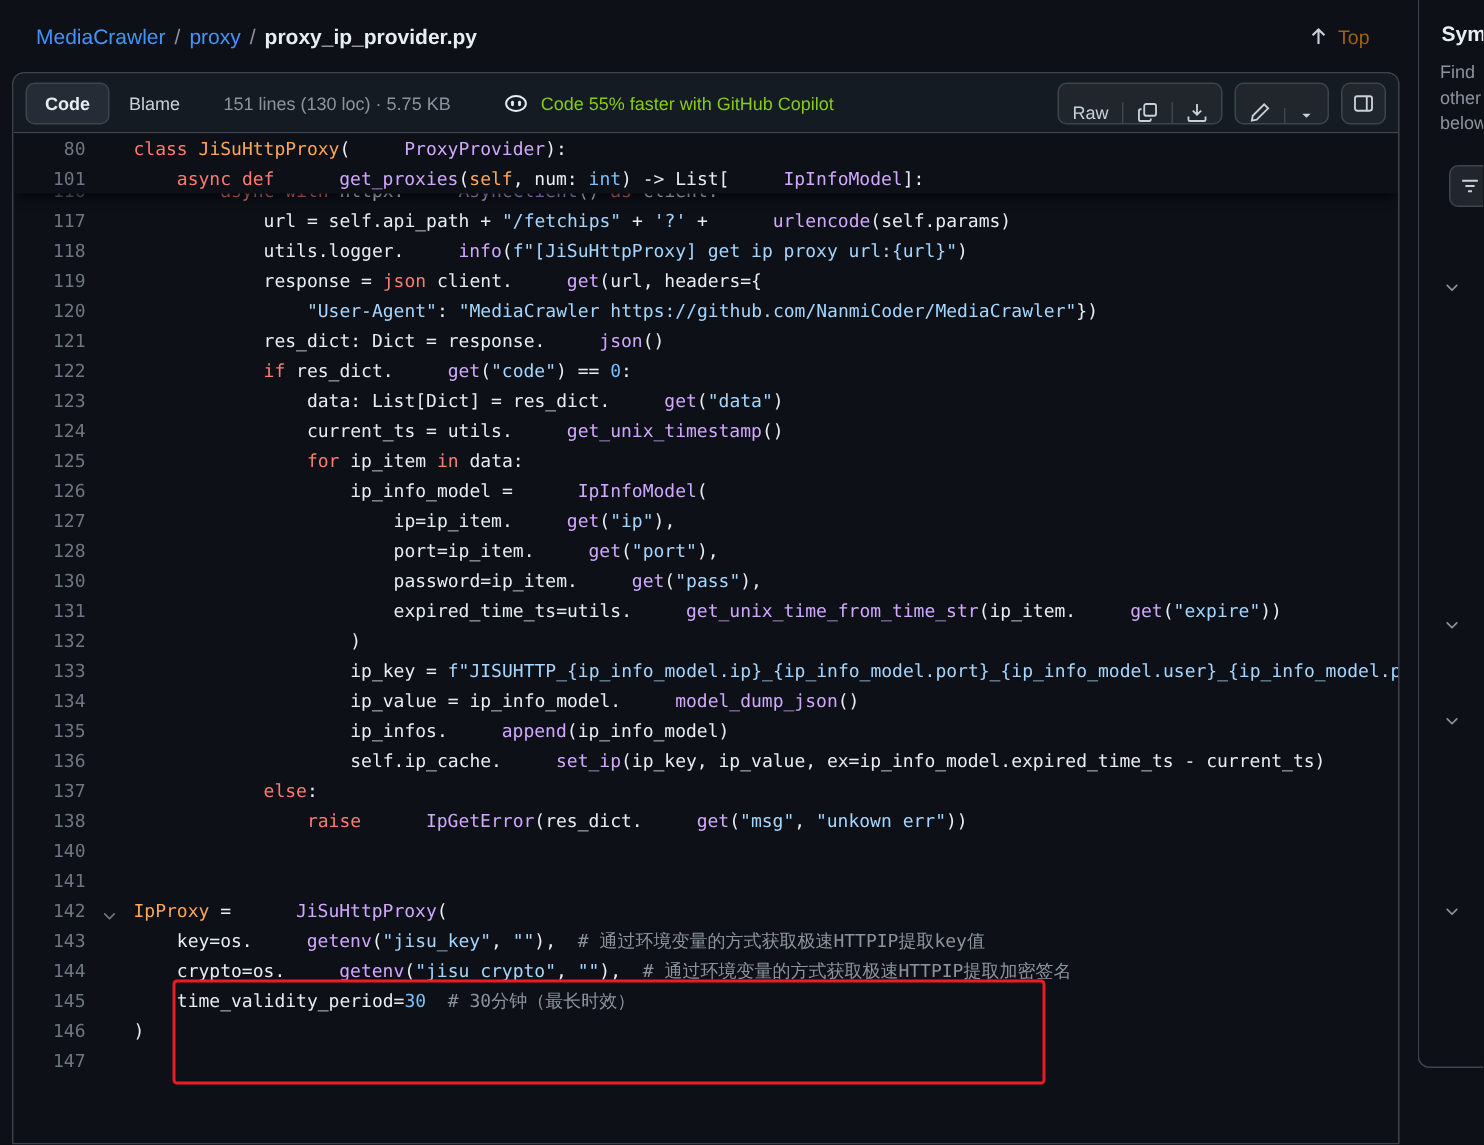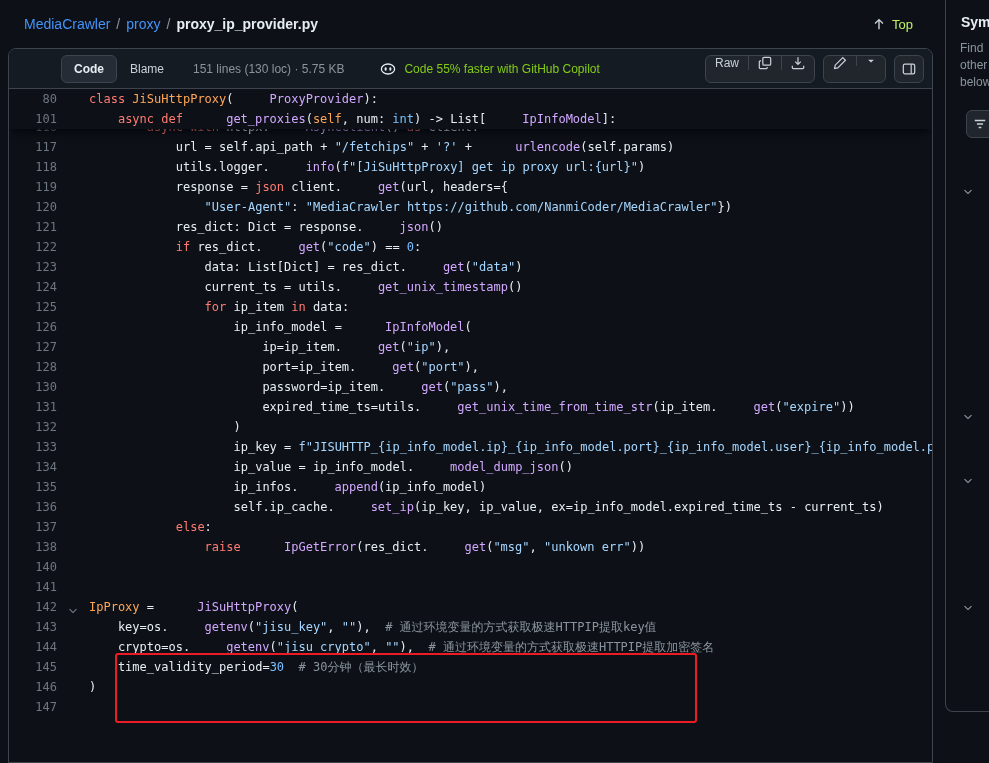--- a/index.html
+++ b/index.html
@@ -12,35 +12,35 @@
     font-family:"Liberation Sans", sans-serif; color:var(--code-fg); }
   .page{ position:relative; width:855px; height:763px; }
   .main{ position:absolute; left:0; top:0; width:945px; height:763px; }
 
   
   .crumb-bar{ height:48px; display:flex; align-items:center; padding:0 24px; font-size:14px; }
   .crumb-bar a{ color:var(--accent); text-decoration:none; cursor:pointer; }
   .crumb-sep{ color:var(--muted); padding:0 6px; }
   .crumb-file{ color:var(--code-fg); font-weight:bold; }
   .top-btn{ margin-left:auto; display:flex; align-items:center; gap:6px; background:none; border:none;
-    color:#bef264; font-size:13px; font-family:inherit; cursor:pointer; padding:4px 8px; }
+    color:#a16207; font-size:13px; font-family:inherit; cursor:pointer; padding:4px 8px; }
 
   
   .panel{ margin-left:8px; width:925px; height:715px; border:1px solid var(--panel-border);
     border-radius:8px 8px 0 0; overflow:hidden; background:var(--page-bg); }
   .toolbar{ height:40px; background:var(--toolbar-bg); border-bottom:1px solid var(--panel-border);
     display:flex; align-items:center; padding:0 8px; gap:8px; }
-  .seg{ display:flex; align-items:center;margin-left:44px; }
+  .seg{ display:flex; align-items:center; }
   .seg-btn{ height:28px; padding:0 12px; font-size:12px; font-family:inherit; color:#c9d1d9;
     background:transparent; border:1px solid transparent; border-radius:6px; cursor:pointer; }
   .seg-btn.active{ background:#262c36; border-color:var(--panel-border); color:var(--code-fg); font-weight:bold; }
   .meta{ font-size:12px; color:var(--muted); margin-left:8px; white-space:nowrap; }
   .copilot{ display:flex; align-items:center; gap:8px; margin-left:28px; font-size:12px; color:#84cc16; cursor:pointer; }
   .spacer{ flex:1; }
-  .btn-group{ display:flex; align-items:flex-start; height:28px; border:1px solid var(--panel-border);
+  .btn-group{ display:flex; align-items:flex-end; height:28px; border:1px solid var(--panel-border);
     border-radius:6px; overflow:hidden; background:#21262d; }
   .gbtn{ display:flex; align-items:center; justify-content:center; padding:0 9px; background:transparent;
     border:none; border-left:1px solid var(--panel-border); color:#c9d1d9; font-size:12px; font-family:inherit; cursor:pointer; }
   .gbtn:first-child{ border-left:none; }
   .solo-btn{ width:30px; height:28px; display:flex; align-items:center; justify-content:center;
     background:#21262d; border:1px solid var(--panel-border); border-radius:6px; color:#c9d1d9; cursor:pointer; }
 
   
   .code-area{ position:relative; height:674px; overflow:hidden; background:var(--page-bg); }
   #code-rows{ padding-top:28px; }

